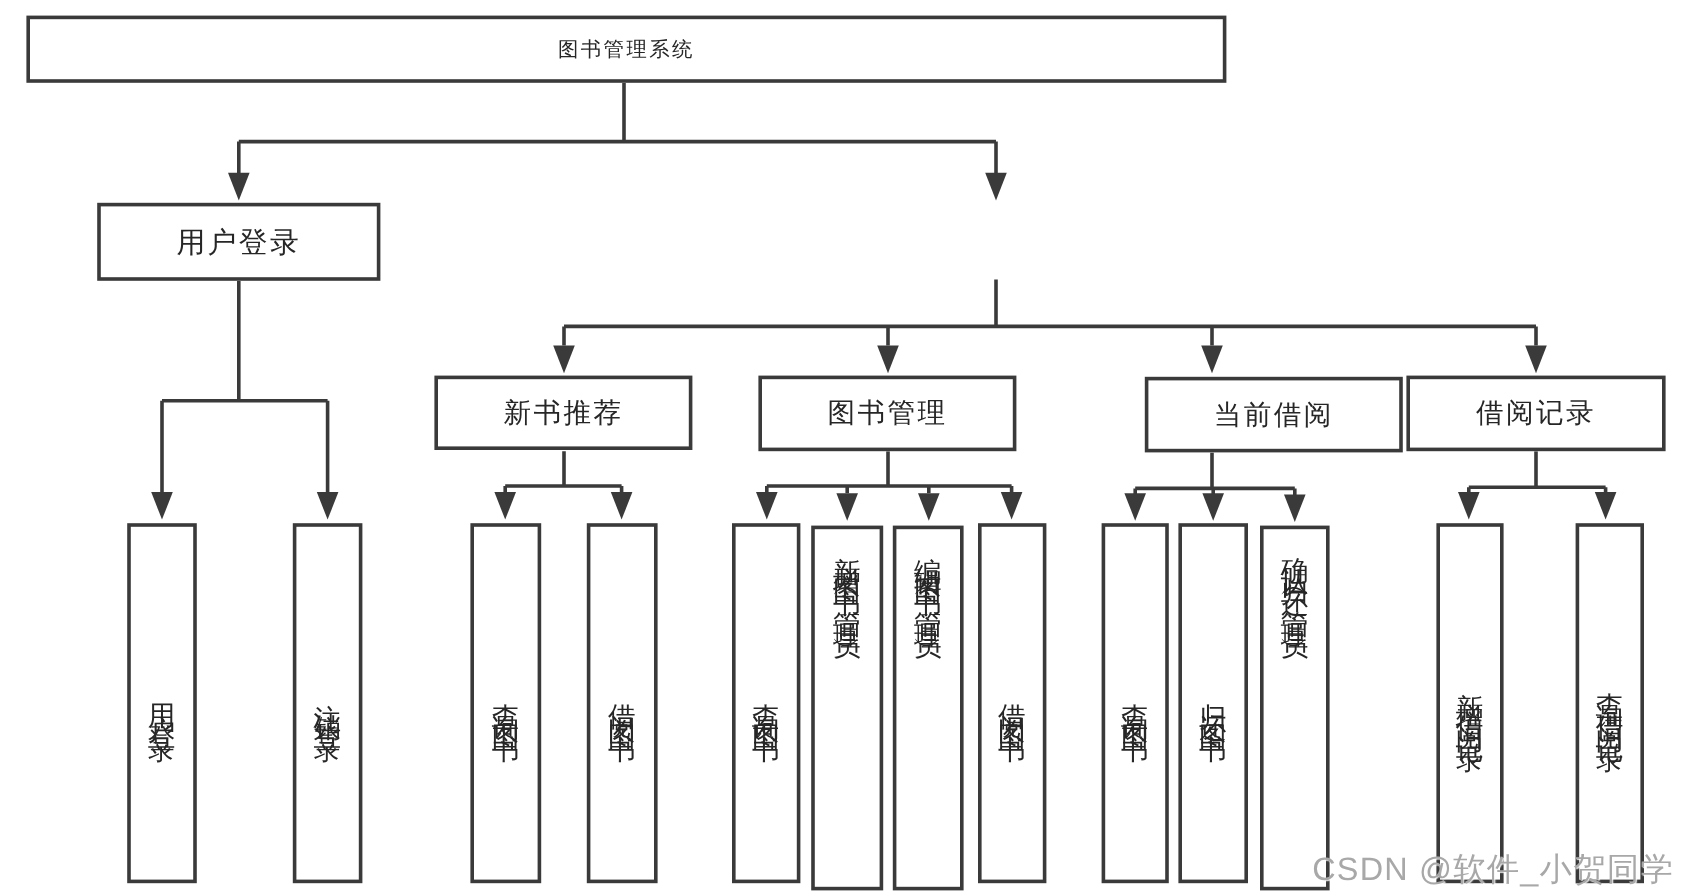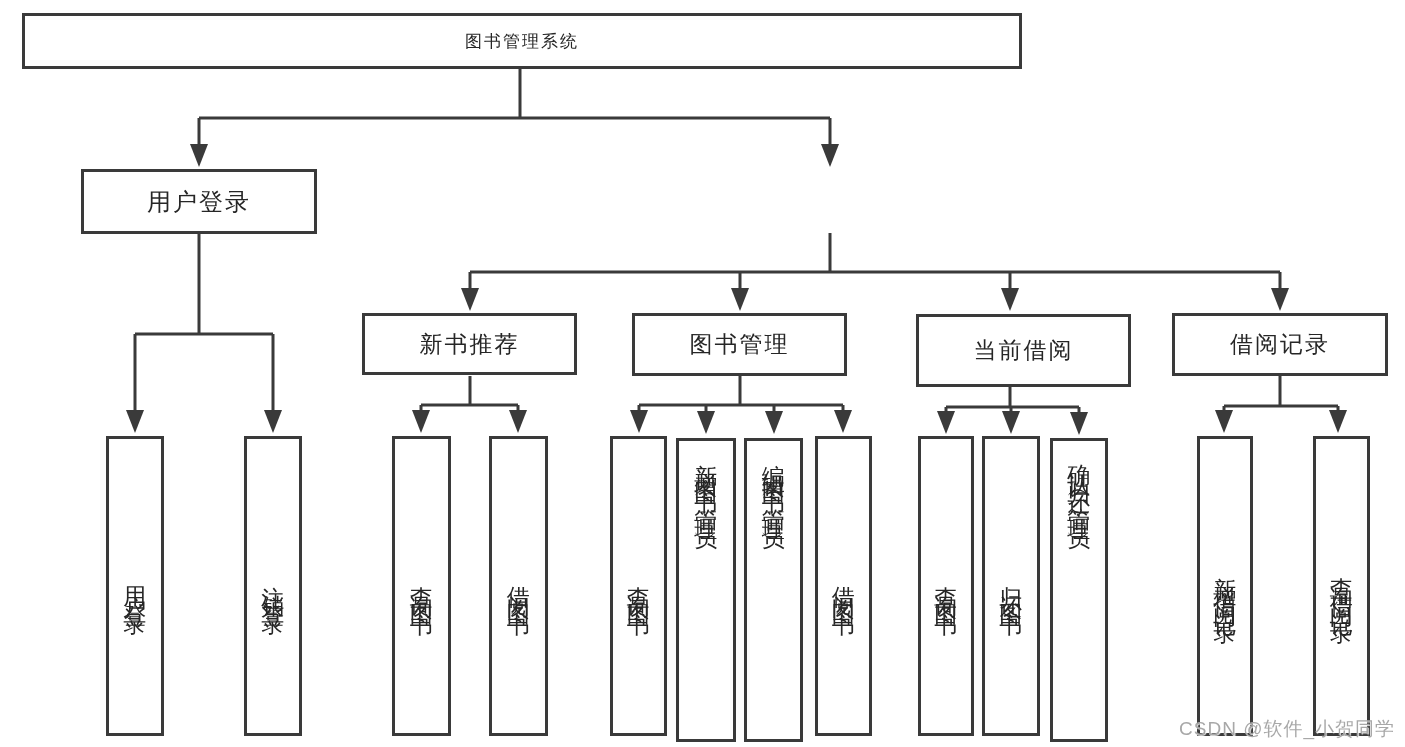--- a/index.html
+++ b/index.html
@@ -27,21 +27,21 @@
   .lvl2 span{font-size:24px;}
   .v-node span{
     writing-mode:vertical-rl;text-orientation:mixed;
     font-size:23px;letter-spacing:9px;line-height:1.15;
     white-space:nowrap;
   }
   .v-node.v-top{align-items:flex-start;}
   .v-node.v-top span{padding-top:5px;}
   .watermark{
     position:absolute;right:10px;bottom:5px;z-index:2;
-    color:var(--watermark);font-size:19px;letter-spacing:1px;
+    color:var(--watermark);font-size:27px;letter-spacing:1px;
     text-shadow:1px 1px 1px rgba(255,255,255,0.9);
     white-space:nowrap;
   }
 </style>
 </head>
 <body>
 
 <div class="stage">
 
   <svg class="connectors" width="1405" height="747" viewBox="0 0 1405 747">
@@ -94,21 +94,21 @@
   <div class="node h-node lvl2" style="left:81px;top:169px;width:236px;height:65px;">
     <span>用户登录</span>
   </div>
 
   <div class="node h-node" style="left:362px;top:313px;width:215px;height:62px;justify-content:center;">
     <span>新书推荐</span>
   </div>
   <div class="node h-node" style="left:632px;top:313px;width:215px;height:63px;">
     <span>图书管理</span>
   </div>
-  <div class="node h-node" style="left:916px;top:314px;width:215px;height:73px;">
+  <div class="node h-node" style="left:954px;top:314px;width:215px;height:63px;">
     <span>当前借阅</span>
   </div>
   <div class="node h-node" style="left:1172px;top:313px;width:216px;height:63px;">
     <span>借阅记录</span>
   </div>
 
   <div class="node v-node" style="left:106px;top:436px;width:58px;height:300px;">
     <span>用户登录</span>
   </div>
   <div class="node v-node" style="left:244px;top:436px;width:58px;height:300px;">

